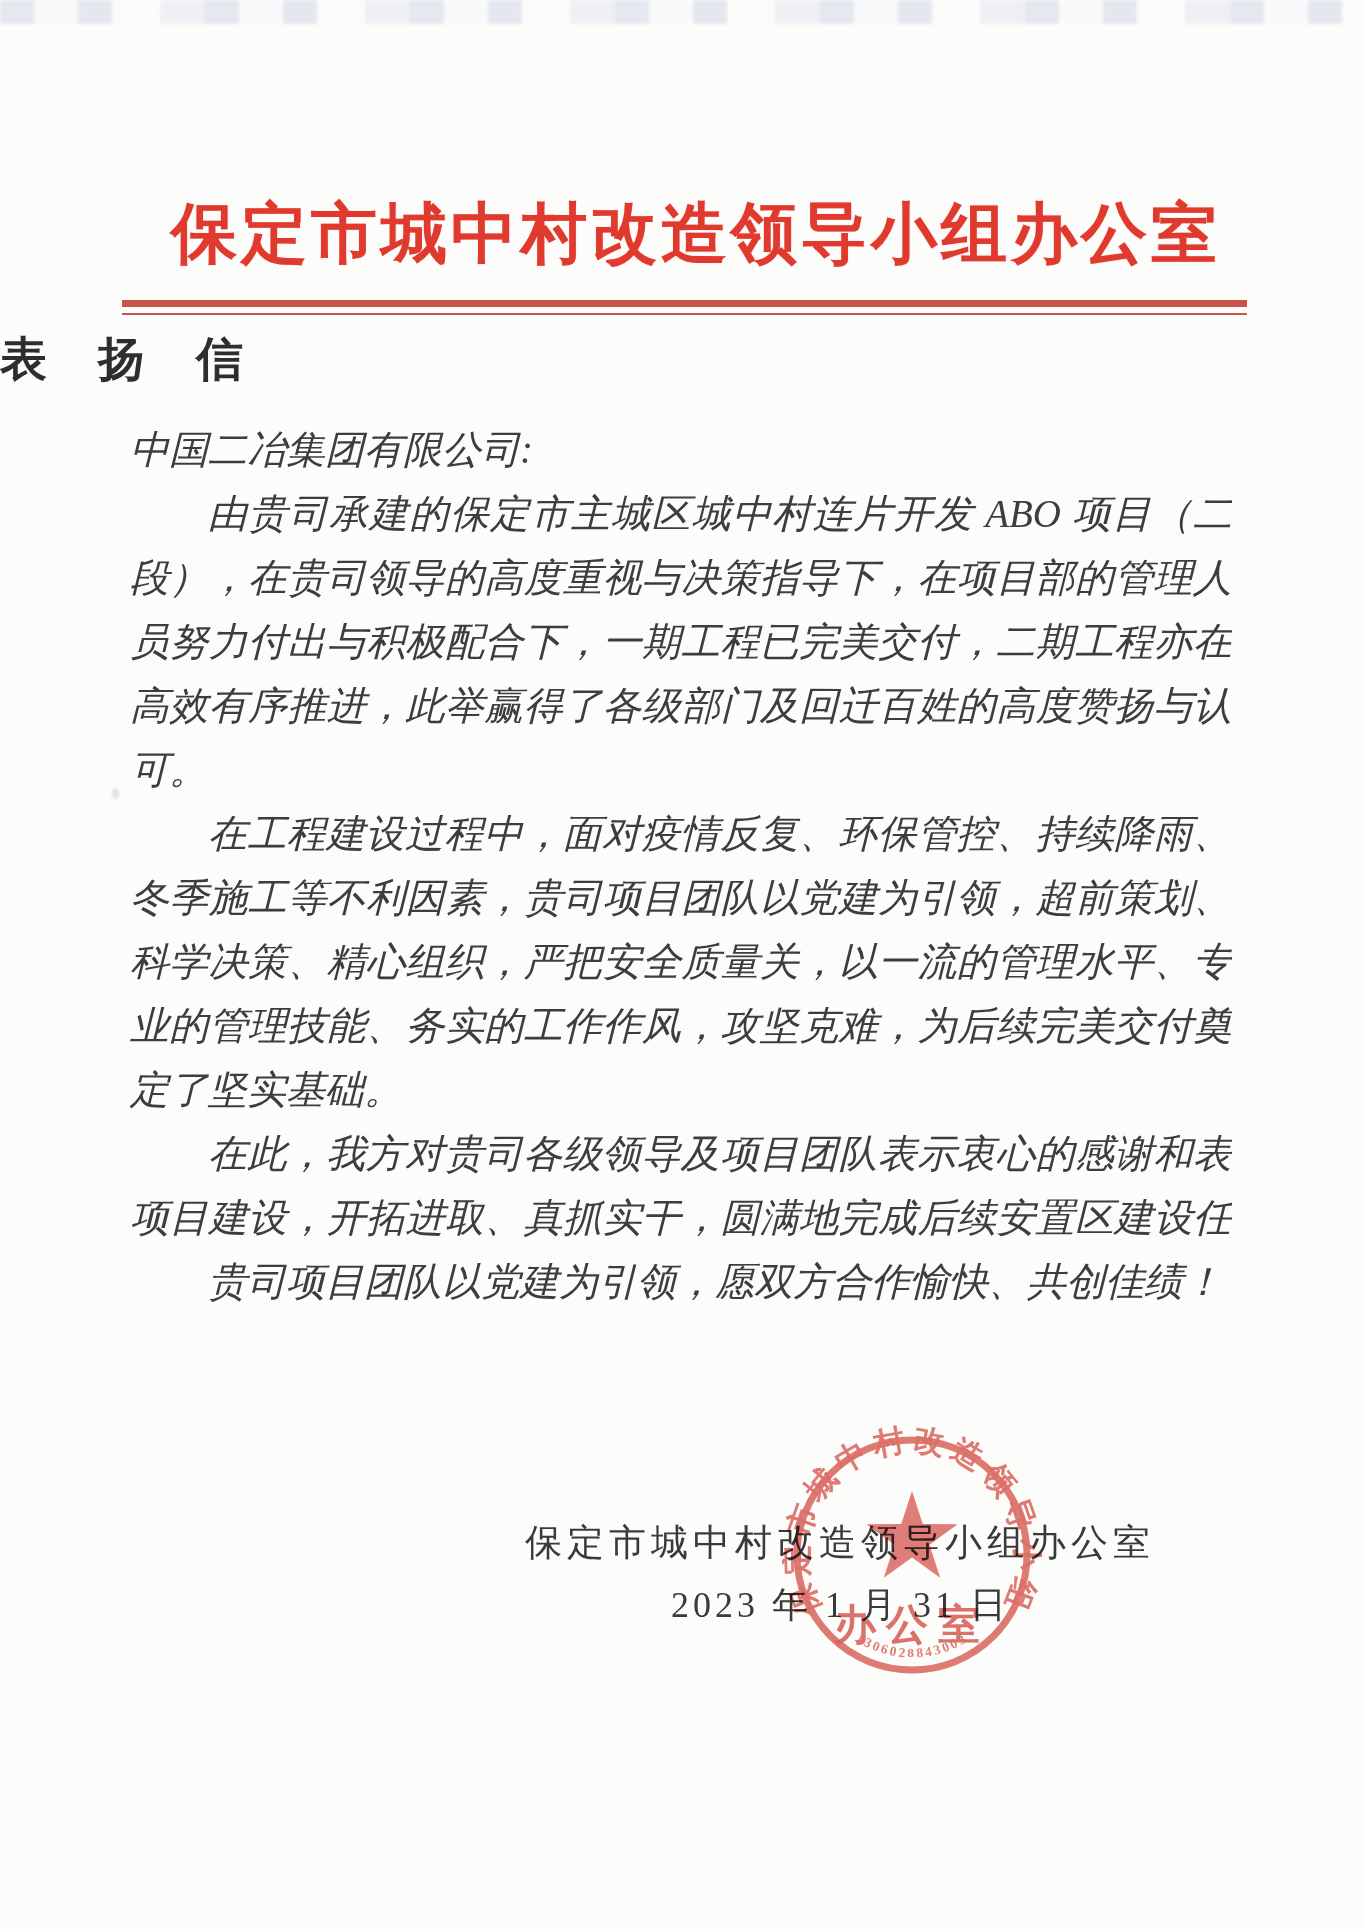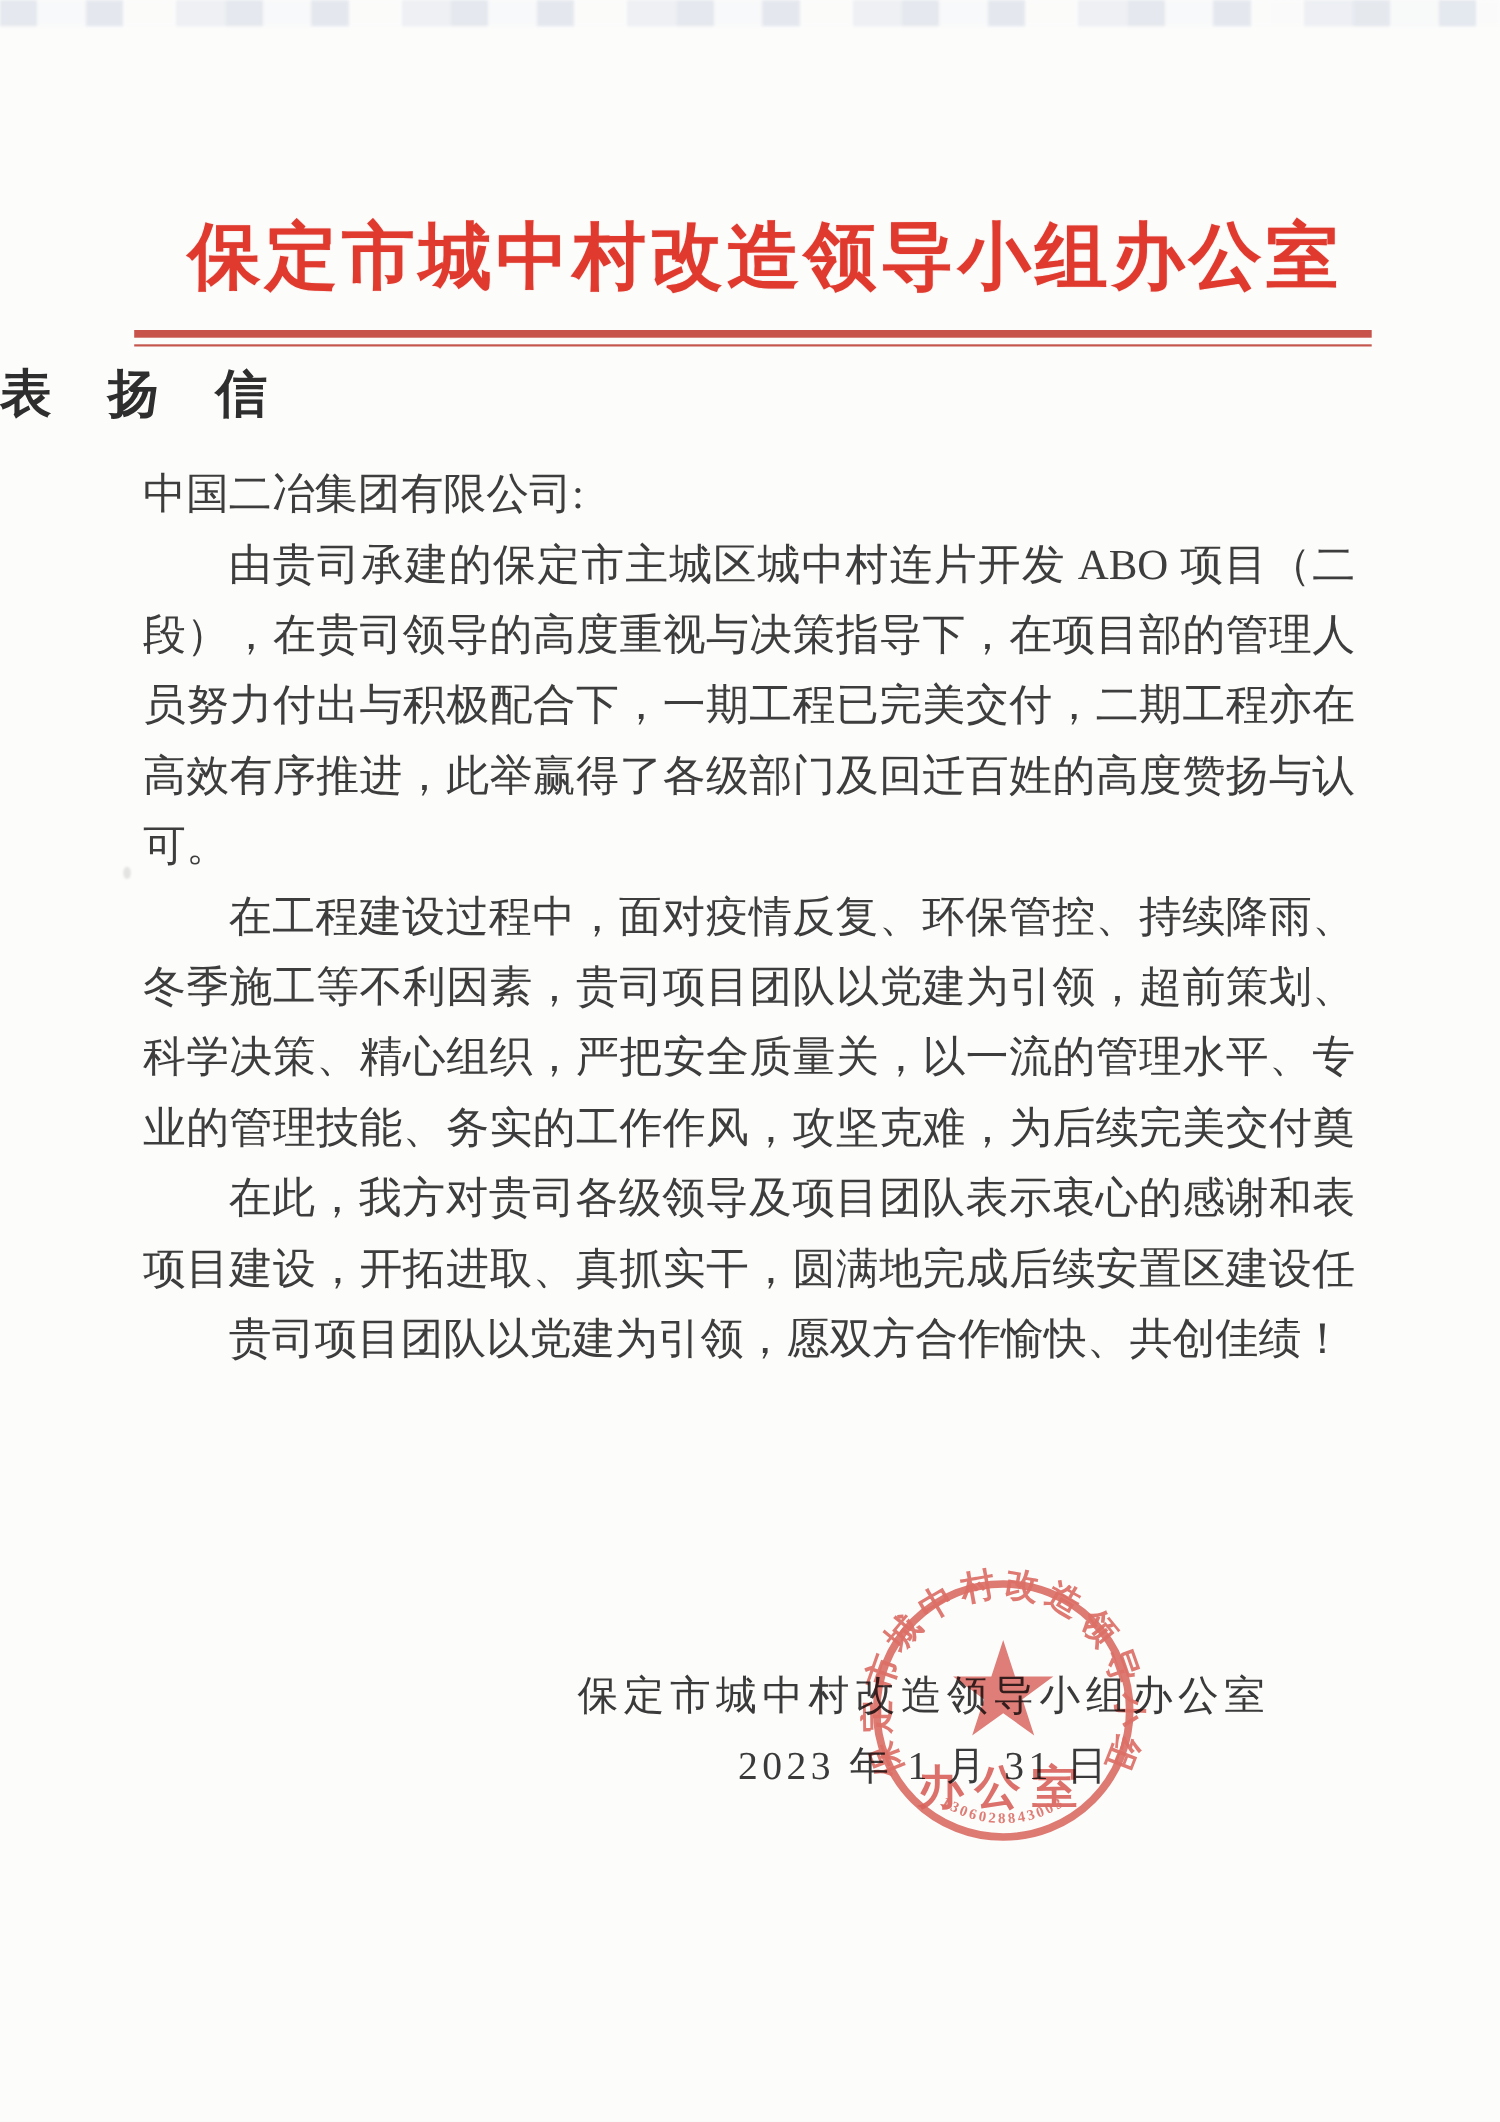--- a/index.html
+++ b/index.html
@@ -43,20 +43,21 @@
   
   .letter-title{
     position:absolute;left:0;right:0;top:330px;height:58px;line-height:58px;
     font-size:47px;font-weight:bold;color:#2e2e2e;
     letter-spacing:2px;
   }
   
   .body-block{
     position:absolute;left:130px;top:418px;width:1102px;
     font-size:39px;
+    font-style:italic;
   }
   .line{
     height:64px;line-height:64px;white-space:nowrap;
   }
   .line.j{
     white-space:normal;
     text-align:justify;
     text-align-last:justify;
     overflow:hidden;
   }
@@ -95,20 +96,21 @@
     <div class="line">中国二冶集团有限公司:</div>
     <div class="line j ind">由贵司承建的保定市主城区城中村连片开发 ABO 项目（二标</div>
     <div class="line j">段），在贵司领导的高度重视与决策指导下，在项目部的管理人</div>
     <div class="line j">员努力付出与积极配合下，一期工程已完美交付，二期工程亦在</div>
     <div class="line j">高效有序推进，此举赢得了各级部门及回迁百姓的高度赞扬与认</div>
     <div class="line">可。</div>
     <div class="line j ind">在工程建设过程中，面对疫情反复、环保管控、持续降雨、</div>
     <div class="line j">冬季施工等不利因素，贵司项目团队以党建为引领，超前策划、</div>
     <div class="line j">科学决策、精心组织，严把安全质量关，以一流的管理水平、专</div>
     <div class="line j">业的管理技能、务实的工作作风，攻坚克难，为后续完美交付奠</div>
+    <div class="line">定了坚实基础。</div>
     <div class="line j ind">在此，我方对贵司各级领导及项目团队表示衷心的感谢和表</div>
     <div class="line j">项目建设，开拓进取、真抓实干，圆满地完成后续安置区建设任</div>
     <div class="line ind">贵司项目团队以党建为引领，愿双方合作愉快、共创佳绩！</div>
   </div>
 
   <div class="signature">保定市城中村改造领导小组办公室</div>
   <div class="date">2023 年 1 月 31 日</div>
 
   <svg class="seal" viewBox="-130 -130 260 260" aria-hidden="true">
     <defs>

